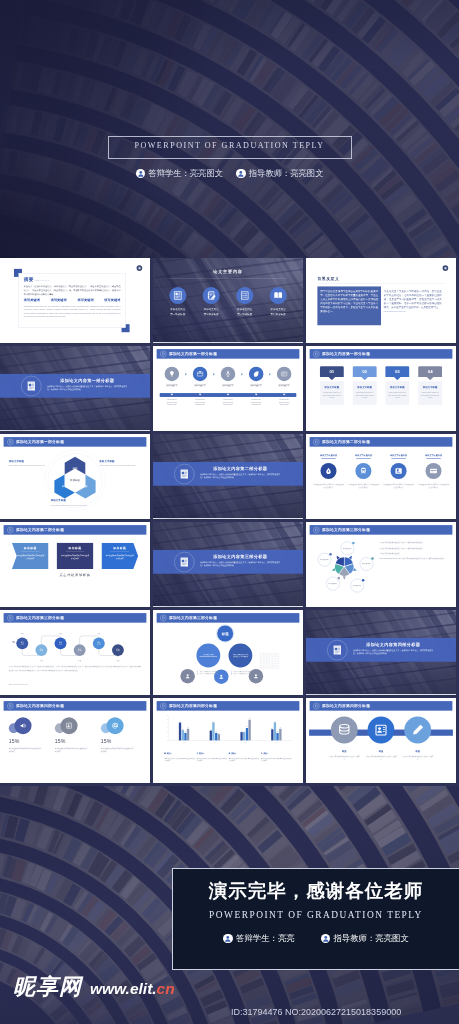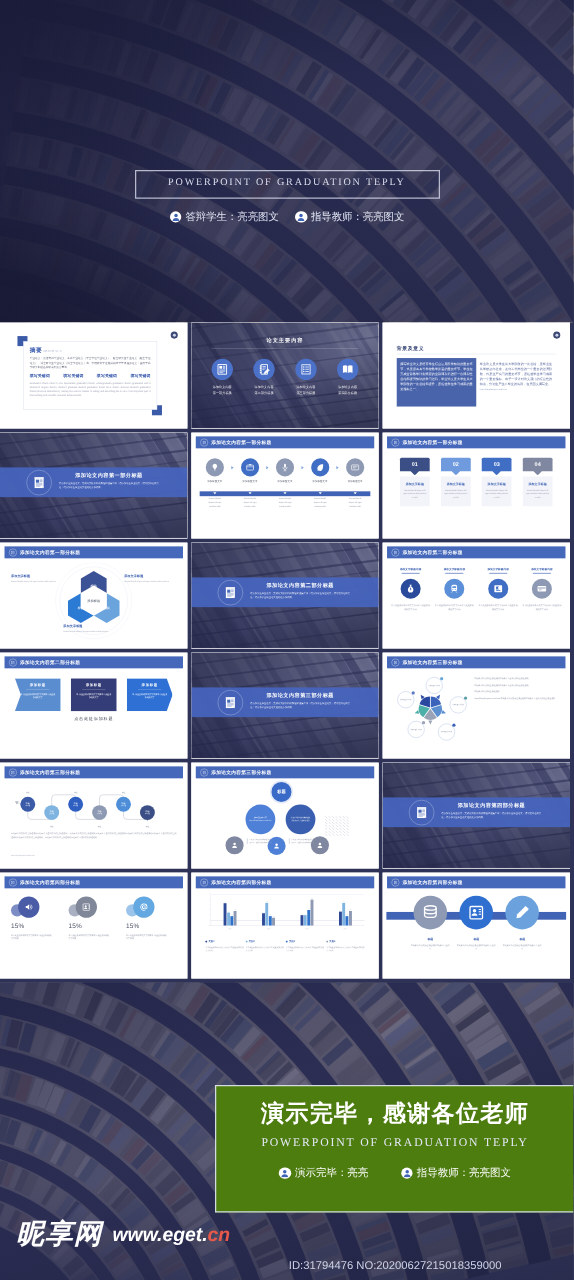--- a/index.html
+++ b/index.html
@@ -228,21 +228,21 @@
       position:relative;z-index:2;}
   .bi-t{margin-top:24px;color:#3a5fb0;font-size:8.6px;font-weight:700;}
   .bi-x{margin-top:9px;color:#9399aa;font-size:6px;line-height:1.9;}
 
   
   .footer{position:absolute;left:0;top:786px;width:459px;height:238px;overflow:hidden;}
   .foot-photo{position:absolute;inset:0;}
   .foot-photo svg{width:100%;height:100%;}
   .foot-tint{position:absolute;inset:0;background:linear-gradient(152deg,
        rgba(36,38,76,0.82) 0%, rgba(46,48,92,0.66) 42%, rgba(32,34,68,0.86) 100%);}
-  .foot-panel{position:absolute;left:172px;top:82px;width:287px;height:102px;background:#4d7c0f;
+  .foot-panel{position:absolute;left:172px;top:82px;width:287px;height:102px;background:#0f172a;
        border-top:1px solid rgba(226,231,246,.9);border-bottom:1px solid rgba(226,231,246,.9);
        border-left:1px solid rgba(226,231,246,.9);box-sizing:border-box;padding-left:44px;}
   .foot-title{position:absolute;left:0;right:0;top:13px;text-align:center;color:#fff;
        font-size:18.5px;font-weight:700;letter-spacing:1px;line-height:1;}
   .foot-sub{position:absolute;left:0;right:0;top:42px;text-align:center;color:#e5e9f7;
        font-size:9.4px;letter-spacing:1.5px;font-family:"Liberation Serif",serif;line-height:1;}
   .foot-meta{position:absolute;left:0;right:0;top:64px;display:flex;justify-content:center;
        align-items:center;gap:26px;}
   .foot-meta .meta-item{font-size:8.4px;color:#fff;}
 
@@ -2462,34 +2462,34 @@
       <div class="foot-title">演示完毕，感谢各位老师</div>
       <div class="foot-sub">POWERPOINT OF GRADUATION TEPLY</div>
       <div class="foot-meta">
         <div class="meta-item">
           <span class="meta-ic">
               <svg viewBox="0 0 24 24" width="8" height="8">
                 <circle cx="12" cy="7.6" r="4.4" fill="currentColor"></circle>
                 <path d="M3.6 21.4c0-4.6 3.7-7.6 8.4-7.6s8.4 3 8.4 7.6z" fill="currentColor"></path>
               </svg>
             </span>
-          <span>演示完毕：亮亮</span>
+          <span>答辩学生：亮亮</span>
         </div>
         <div class="meta-item">
           <span class="meta-ic">
               <svg viewBox="0 0 24 24" width="8" height="8">
                 <circle cx="12" cy="7.6" r="4.4" fill="currentColor"></circle>
                 <path d="M3.6 21.4c0-4.6 3.7-7.6 8.4-7.6s8.4 3 8.4 7.6z" fill="currentColor"></path>
               </svg>
             </span>
           <span>指导教师：亮亮图文</span>
         </div>
       </div>
     </div>
   </div>
 
   <div class="wm">
     <span class="wm-cn">昵享网</span>
-    <span class="wm-url"><span>www.eget.</span><span class="cn">cn</span></span>
+    <span class="wm-url"><span>www.elit.</span><span class="cn">cn</span></span>
   </div>
   <div class="wm-id">ID:31794476 NO:20200627215018359000</div>
 
 </div>
 
 </body></html>

